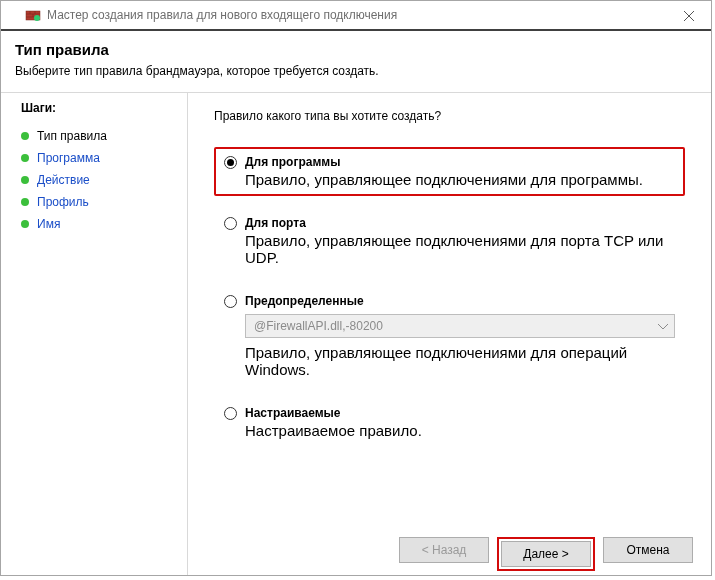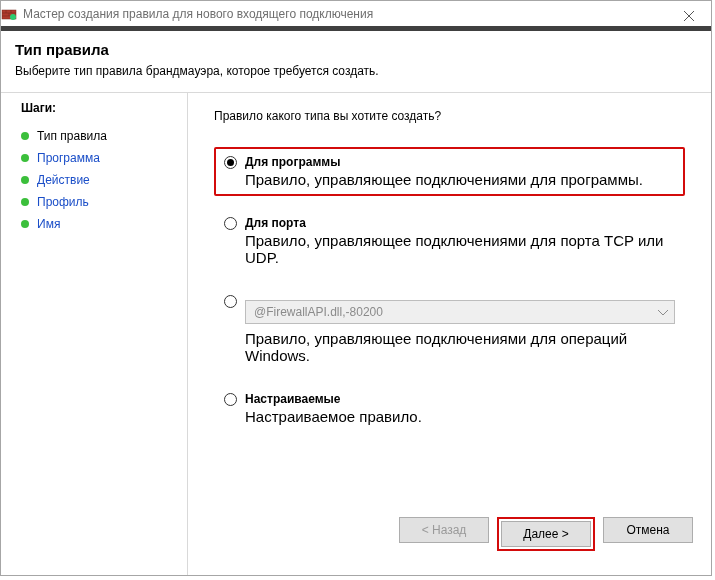--- a/index.html
+++ b/index.html
@@ -20,22 +20,22 @@
     border: 1px solid #a6a6a6;
     background: #fff;
     display: flex;
     flex-direction: column;
     position: relative;
   }
   .titlebar {
     height: 30px;
     display: flex;
     align-items: center;
-    padding: 0 0;
-    border-bottom: 5px solid #404040;
+    padding: 0 24px;
+    border-bottom: 2px solid #404040;
     background: #fff;
     position: relative;
   }
   .titlebar .app-icon {
     width: 16px; height: 16px;
     margin-right: 6px;
     display: inline-flex;
   }
   .titlebar .title-text {
     color: #6f6f6f;
@@ -158,21 +158,21 @@
     padding: 0 6px 0 8px;
     font-size: 12px;
     width: 430px;
   }
   .disabled-select .chev {
     color: #8b8b8b;
   }
   .button-row {
     position: absolute;
     right: 18px;
-    bottom: 24px;
+    bottom: 4px;
     display: flex;
     gap: 8px;
   }
   .btn {
     min-width: 90px;
     height: 26px;
     border: 1px solid #adadad;
     background: #e1e1e1;
     display: flex;
     align-items: center;
@@ -272,20 +272,21 @@
               <div class="opt-title">Для порта</div>
               <div class="opt-desc">Правило, управляющее подключениями для порта TCP или UDP.</div>
             </div>
           </div>
         </div>
 
         <div class="option">
           <div class="opt-row">
             <span class="radio"></span>
             <div class="opt-body">
+              <div class="opt-title">Предопределенные</div>
               <div class="disabled-select">
                 <span>@FirewallAPI.dll,-80200</span>
                 <span class="chev">
                   <svg width="10" height="6" viewBox="0 0 10 6">
                       <path d="M0 0 L5 5 L10 0" fill="none" stroke="#8b8b8b" stroke-width="1"></path>
                     </svg>
                 </span>
               </div>
               <div class="opt-desc" style="margin-top:6px">Правило, управляющее подключениями для операций Windows.</div>
             </div>

